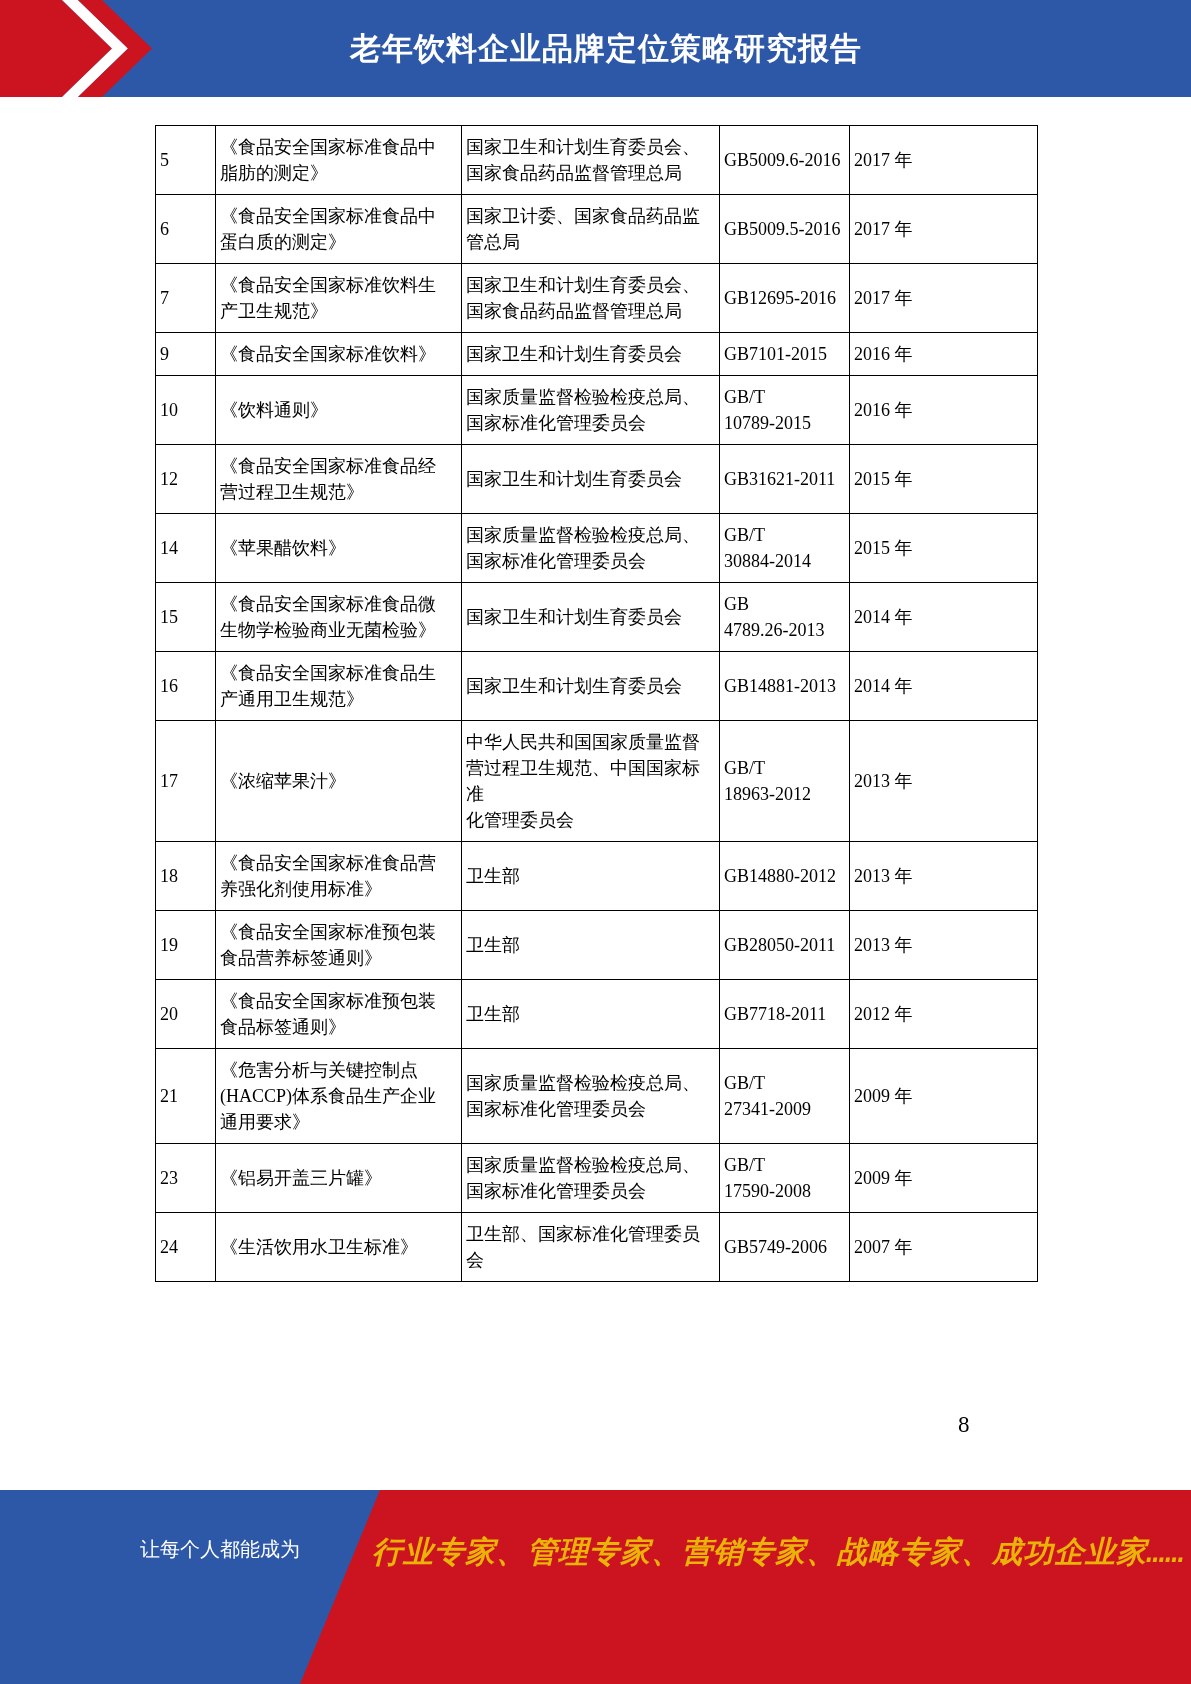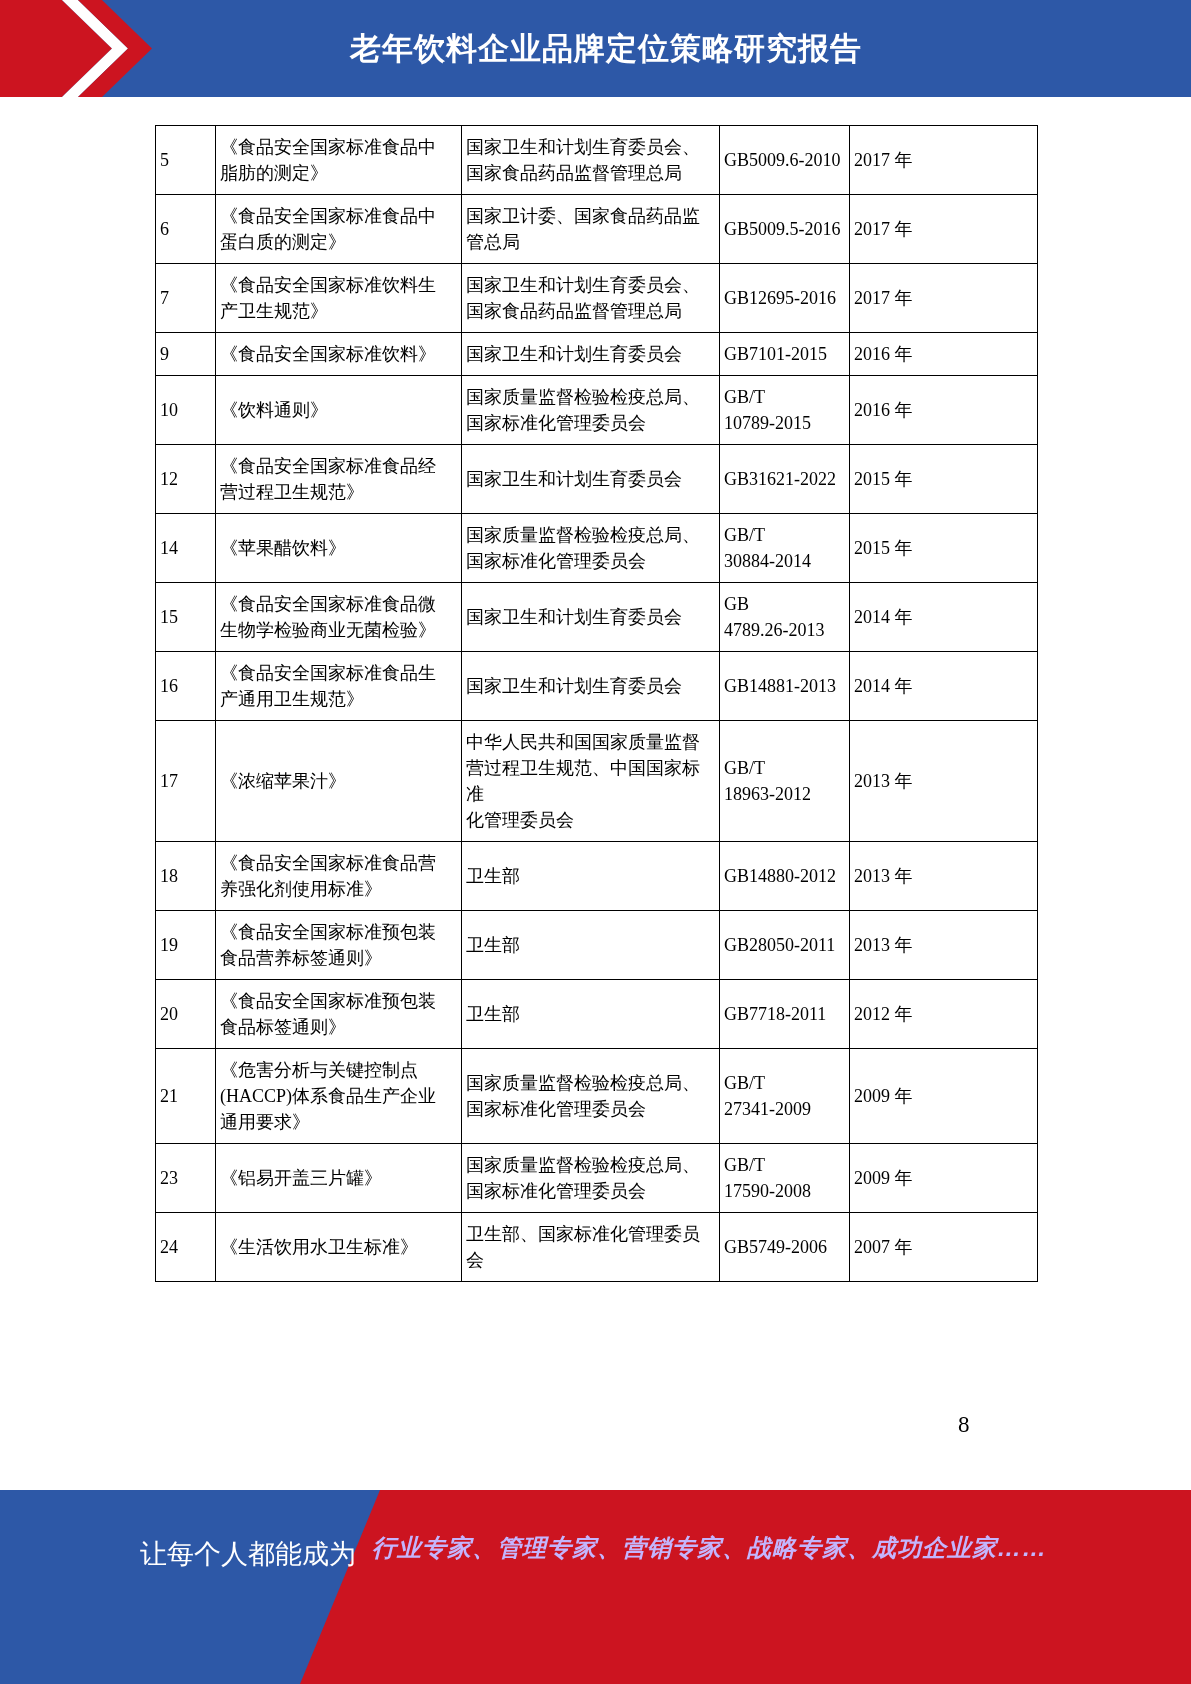--- a/index.html
+++ b/index.html
@@ -60,27 +60,27 @@
     background:var(--band_blue);
     overflow:hidden;
   }
   .footer-red{
     position:absolute;top:0;bottom:0;left:300px;right:0;
     background:var(--accent_red);
     clip-path:polygon(80px 0, 100% 0, 100% 100%, 0 100%);
   }
   .footer-left-text{
     position:absolute;top:46px;left:140px;
-    color:#fff;font-size:27px;
+    color:#fff;font-size:20px;
     font-family:"Liberation Sans","DejaVu Sans",sans-serif;
   }
   .footer-right-text{
     position:absolute;top:42px;left:372px;
-    color:#c4b5fd;font-size:24px;font-weight:700;font-style:italic;
-    font-family:Liberation Sans, sans-serif;
+    color:#eab308;font-size:30px;font-weight:700;font-style:italic;
+    font-family:Liberation Mono, monospace;
     letter-spacing:1px;
   }
 </style>
 </head>
 <body>
 
 <div class="page">
 
   <div class="header-band">
     <svg class="header-arrow" viewBox="0 0 160 97" preserveAspectRatio="none" aria-hidden="true">
@@ -100,21 +100,21 @@
         <col style="width:130px">
         <col style="width:188px">
       </colgroup>
       <tbody>
           <tr>
             <td class="c-no">5</td>
             <td class="c-name">《食品安全国家标准食品中
 脂肪的测定》</td>
             <td class="c-authority">国家卫生和计划生育委员会、
 国家食品药品监督管理总局</td>
-            <td class="c-code">GB5009.6-2010</td>
+            <td class="c-code">GB5009.6-2016</td>
             <td class="c-year">2017 年</td>
           </tr>
           <tr>
             <td class="c-no">6</td>
             <td class="c-name">《食品安全国家标准食品中
 蛋白质的测定》</td>
             <td class="c-authority">国家卫计委、国家食品药品监
 管总局</td>
             <td class="c-code">GB5009.5-2016</td>
             <td class="c-year">2017 年</td>
@@ -142,21 +142,21 @@
 国家标准化管理委员会</td>
             <td class="c-code">GB/T
 10789-2015</td>
             <td class="c-year">2016 年</td>
           </tr>
           <tr>
             <td class="c-no">12</td>
             <td class="c-name">《食品安全国家标准食品经
 营过程卫生规范》</td>
             <td class="c-authority">国家卫生和计划生育委员会</td>
-            <td class="c-code">GB31621-2022</td>
+            <td class="c-code">GB31621-2011</td>
             <td class="c-year">2015 年</td>
           </tr>
           <tr>
             <td class="c-no">14</td>
             <td class="c-name">《苹果醋饮料》</td>
             <td class="c-authority">国家质量监督检验检疫总局、
 国家标准化管理委员会</td>
             <td class="c-code">GB/T
 30884-2014</td>
             <td class="c-year">2015 年</td>

